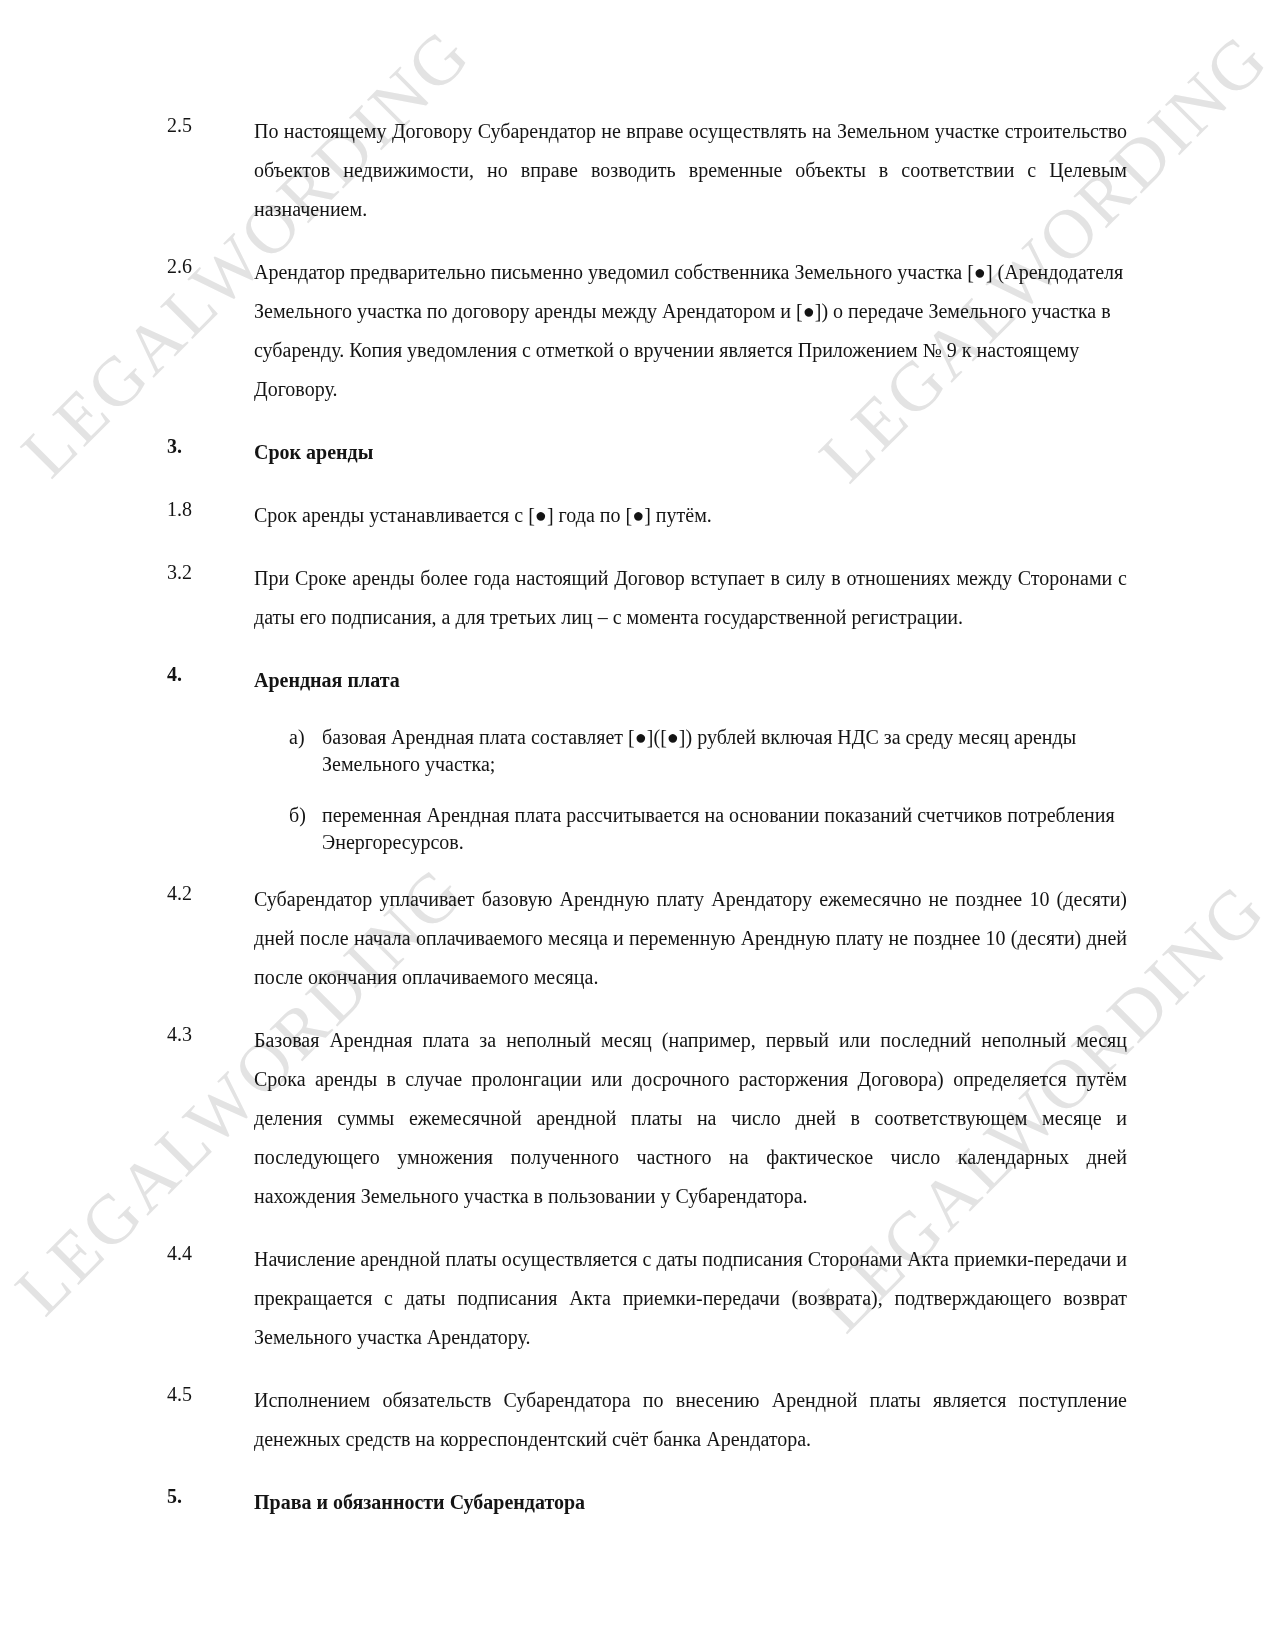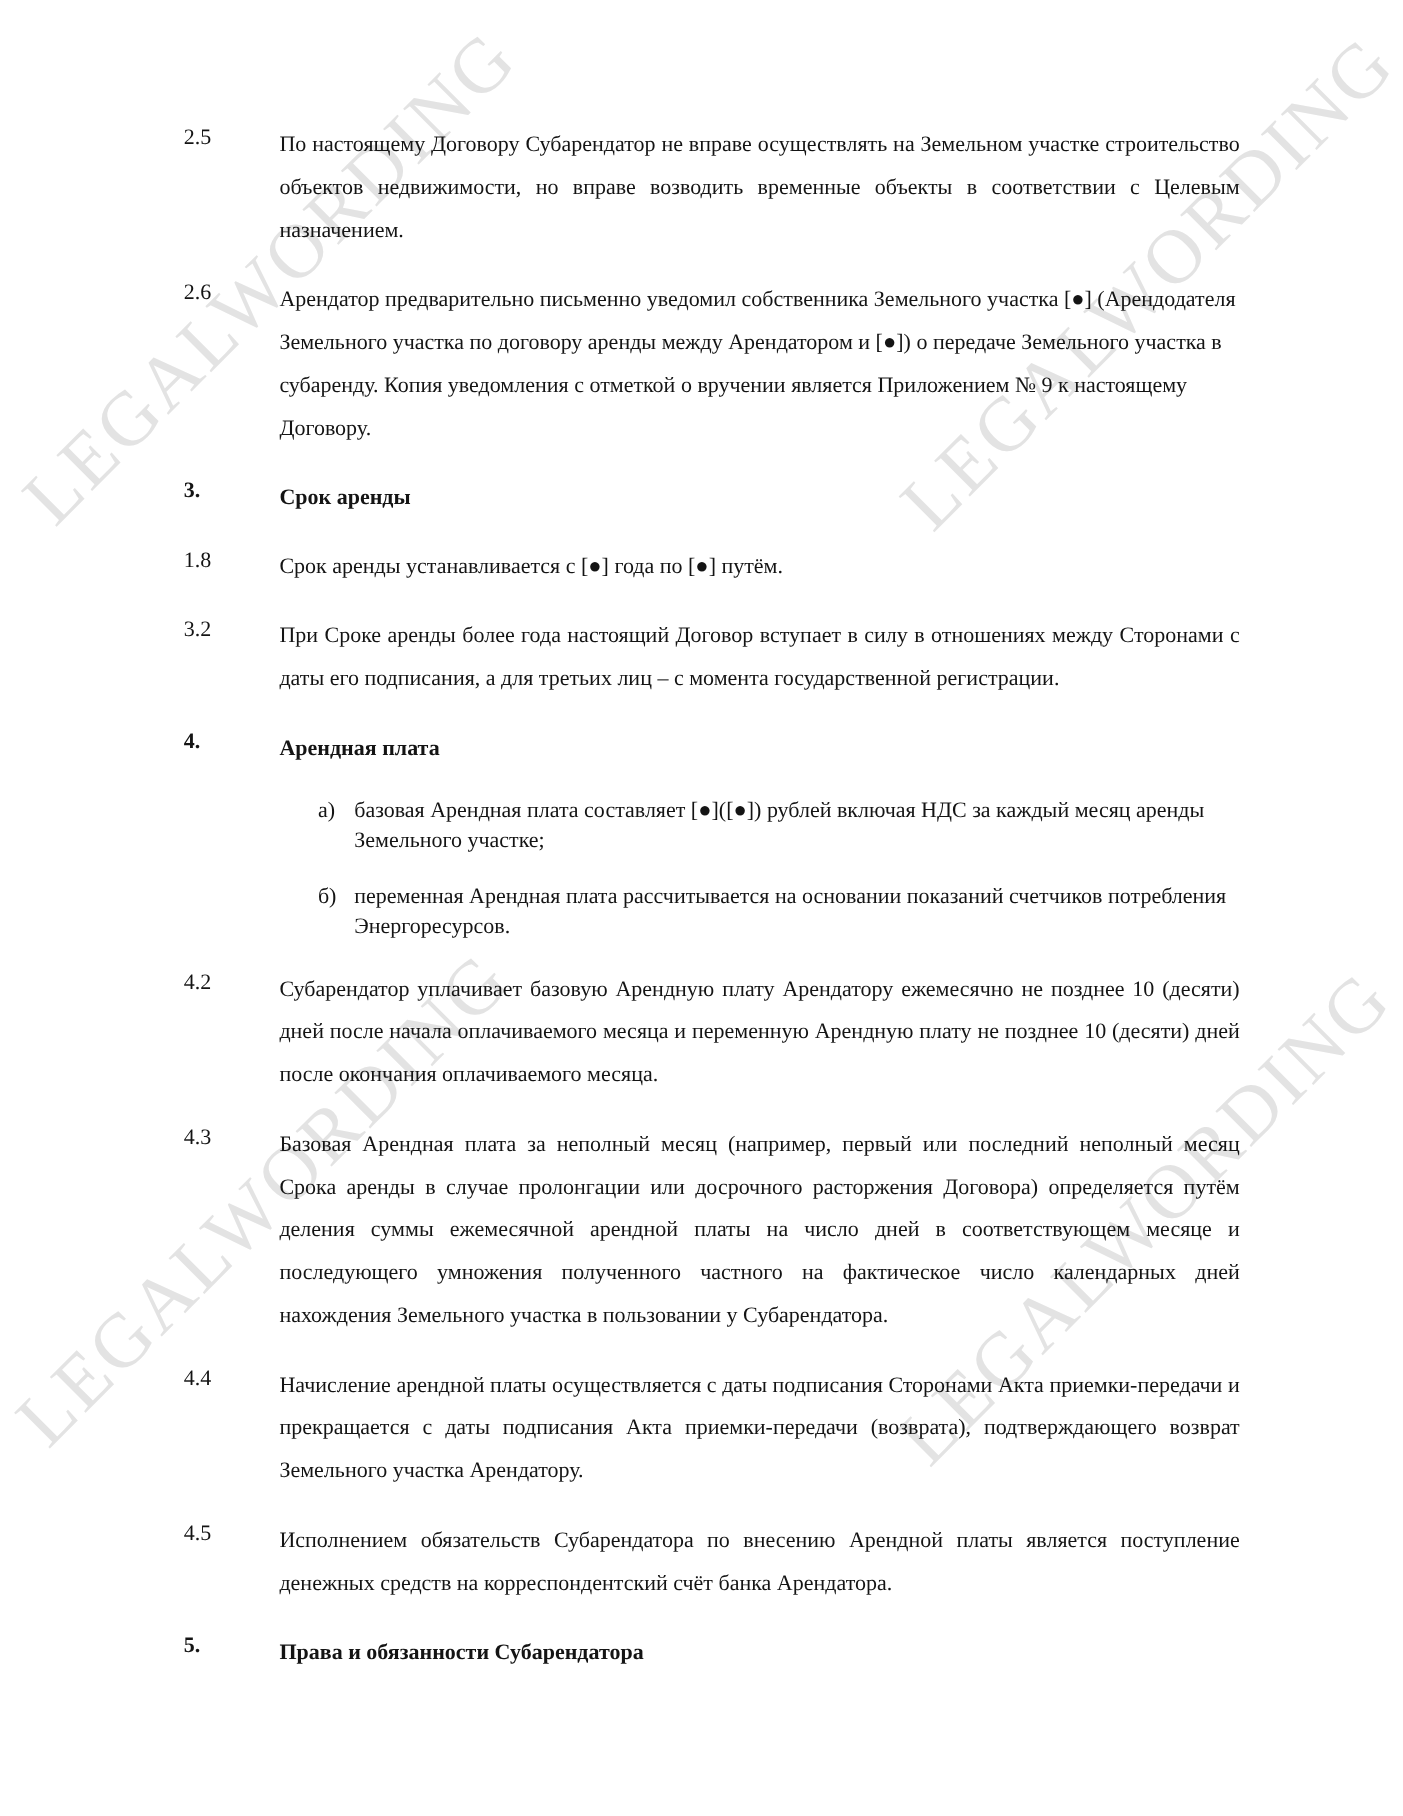--- a/index.html
+++ b/index.html
@@ -83,21 +83,21 @@
 
 
     <section class="row heading">
       <div class="num">4.</div>
       <p class="body">Арендная плата</p>
     </section>
 
 
     <section class="subrow">
       <div class="marker">а)</div>
-      <p class="subtext">базовая Арендная плата составляет [●]([●]) рублей включая НДС за каждый месяц аренды Земельного участке;</p>
+      <p class="subtext">базовая Арендная плата составляет [●]([●]) рублей включая НДС за среду месяц аренды Земельного участка;</p>
     </section>
 
     <section class="subrow">
       <div class="marker">б)</div>
       <p class="subtext">переменная Арендная плата рассчитывается на основании показаний счетчиков потребления Энергоресурсов.</p>
     </section>
 
     <section class="row">
       <div class="num">4.2</div>
       <p class="body j">Субарендатор уплачивает базовую Арендную плату Арендатору ежемесячно не позднее 10 (десяти) дней после начала оплачиваемого месяца и переменную Арендную плату не позднее 10 (десяти) дней после окончания оплачиваемого месяца.</p>

